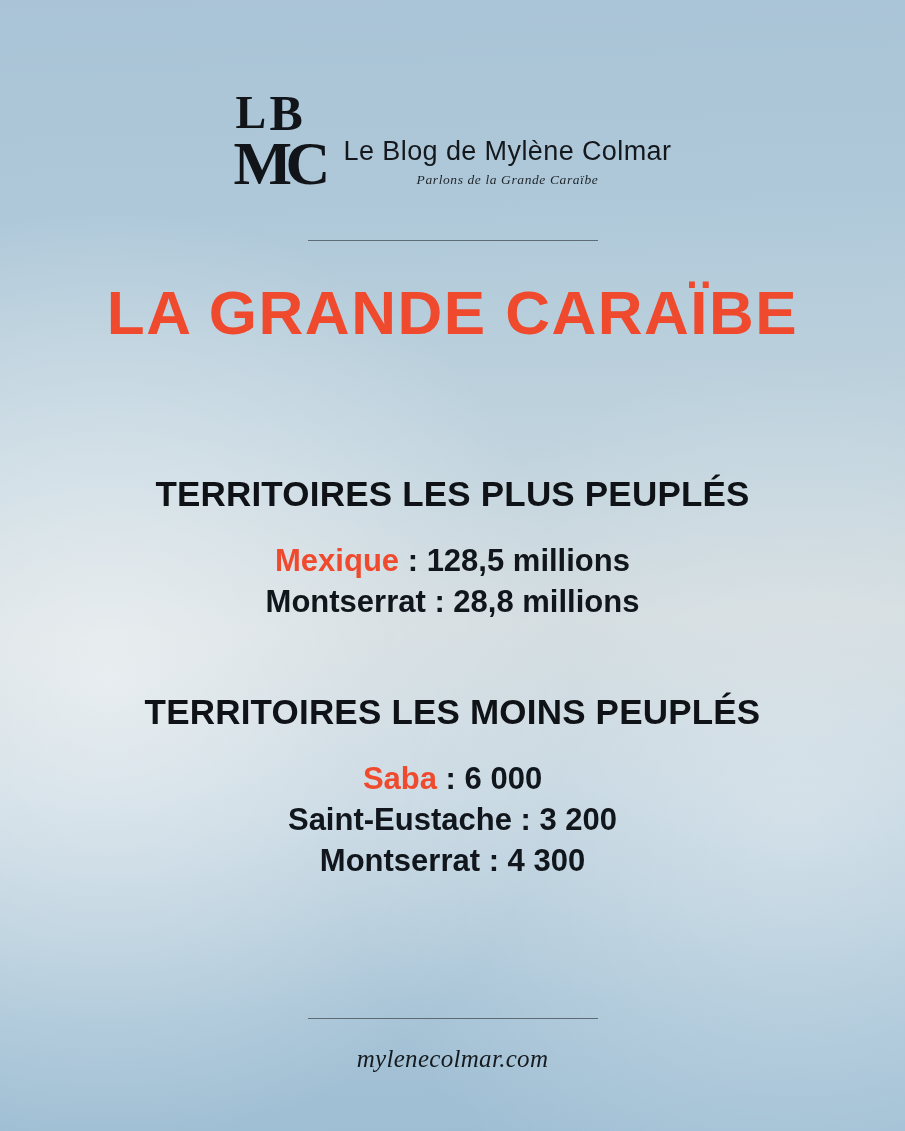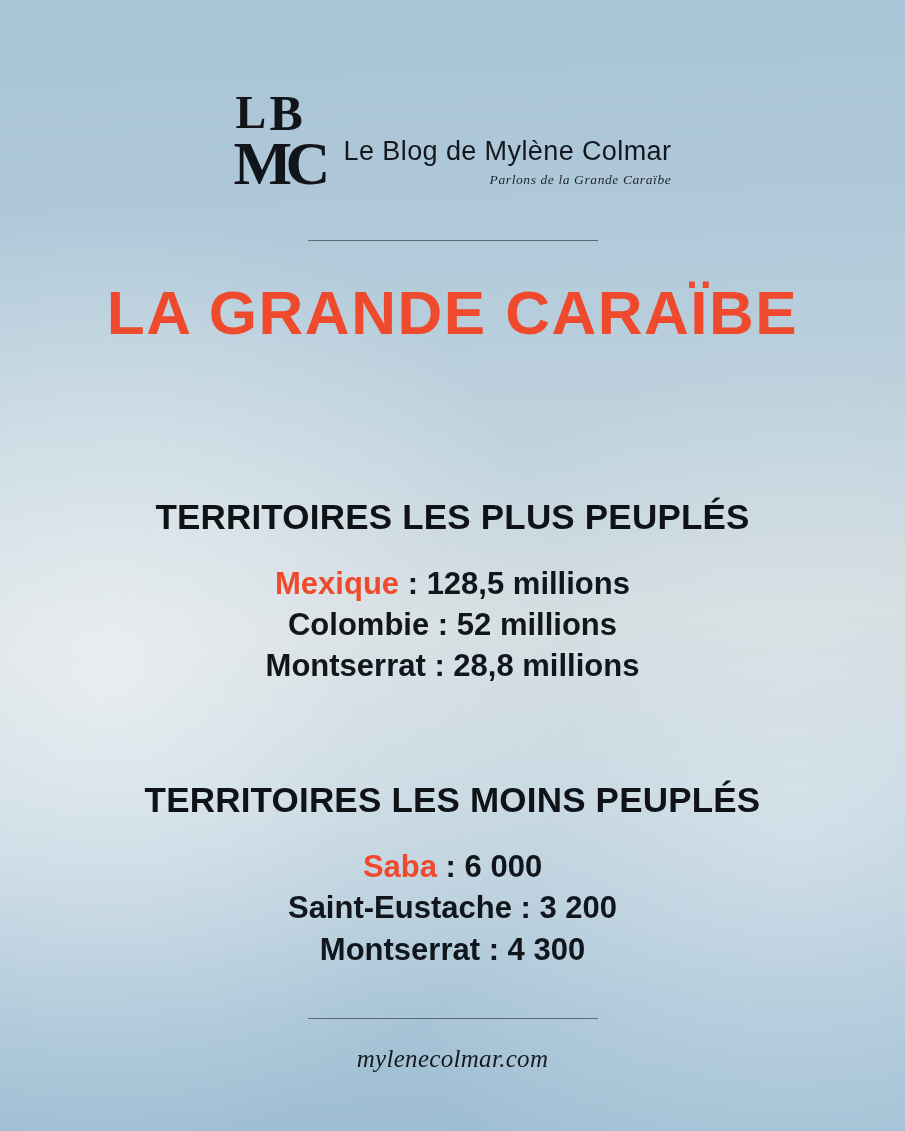--- a/index.html
+++ b/index.html
@@ -79,21 +79,20 @@
     white-space: nowrap;
   }
   .brand-sub {
     margin-top: 5px;
     font-family: "Liberation Serif", serif;
     font-style: italic;
     font-size: 13.5px;
     color: #1d2328;
     letter-spacing: 0.6px;
     white-space: nowrap;
-    text-align: right;
   }
 
   .rule {
     width: 290px;
     height: 1px;
     background: #4d5a63;
     margin-top: 34px;
     opacity: 0.85;
   }
 
@@ -124,22 +123,22 @@
   }
   .row {
     font-size: 31px;
     font-weight: 700;
     color: #10161b;
     line-height: 1.33;
     white-space: nowrap;
   }
   .row .name-hl { color: #f04a2e; }
 
-  .sec-top { margin-top: 107px; }
-  .sec-bottom { margin-top: 94px; }
+  .sec-top { margin-top: 84px; }
+  .sec-bottom { margin-top: 70px; }
 
   
   .footer {
     position: absolute;
     left: 0;
     right: 0;
     bottom: 0;
     display: flex;
     flex-direction: column;
     align-items: center;
@@ -185,23 +184,20 @@
 
     <h1 class="main-title">LA GRANDE CARAÏBE</h1>
 
     <div class="section sec-top">
       <div class="section-heading">TERRITOIRES LES PLUS PEUPLÉS</div>
       <div class="section-list">
         <div class="row">
           <span class="name-hl">Mexique</span><span> : </span><span>128,5 millions</span>
         </div>
         <div class="row">
-          <span>Colombie</span><span> : </span><span>52 millions</span>
-        </div>
-        <div class="row">
           <span>Montserrat</span><span> : </span><span>28,8 millions</span>
         </div>
       </div>
     </div>
 
     <div class="section sec-bottom">
       <div class="section-heading">TERRITOIRES LES MOINS PEUPLÉS</div>
       <div class="section-list">
         <div class="row">
           <span class="name-hl">Saba</span><span> : </span><span>6 000</span>

